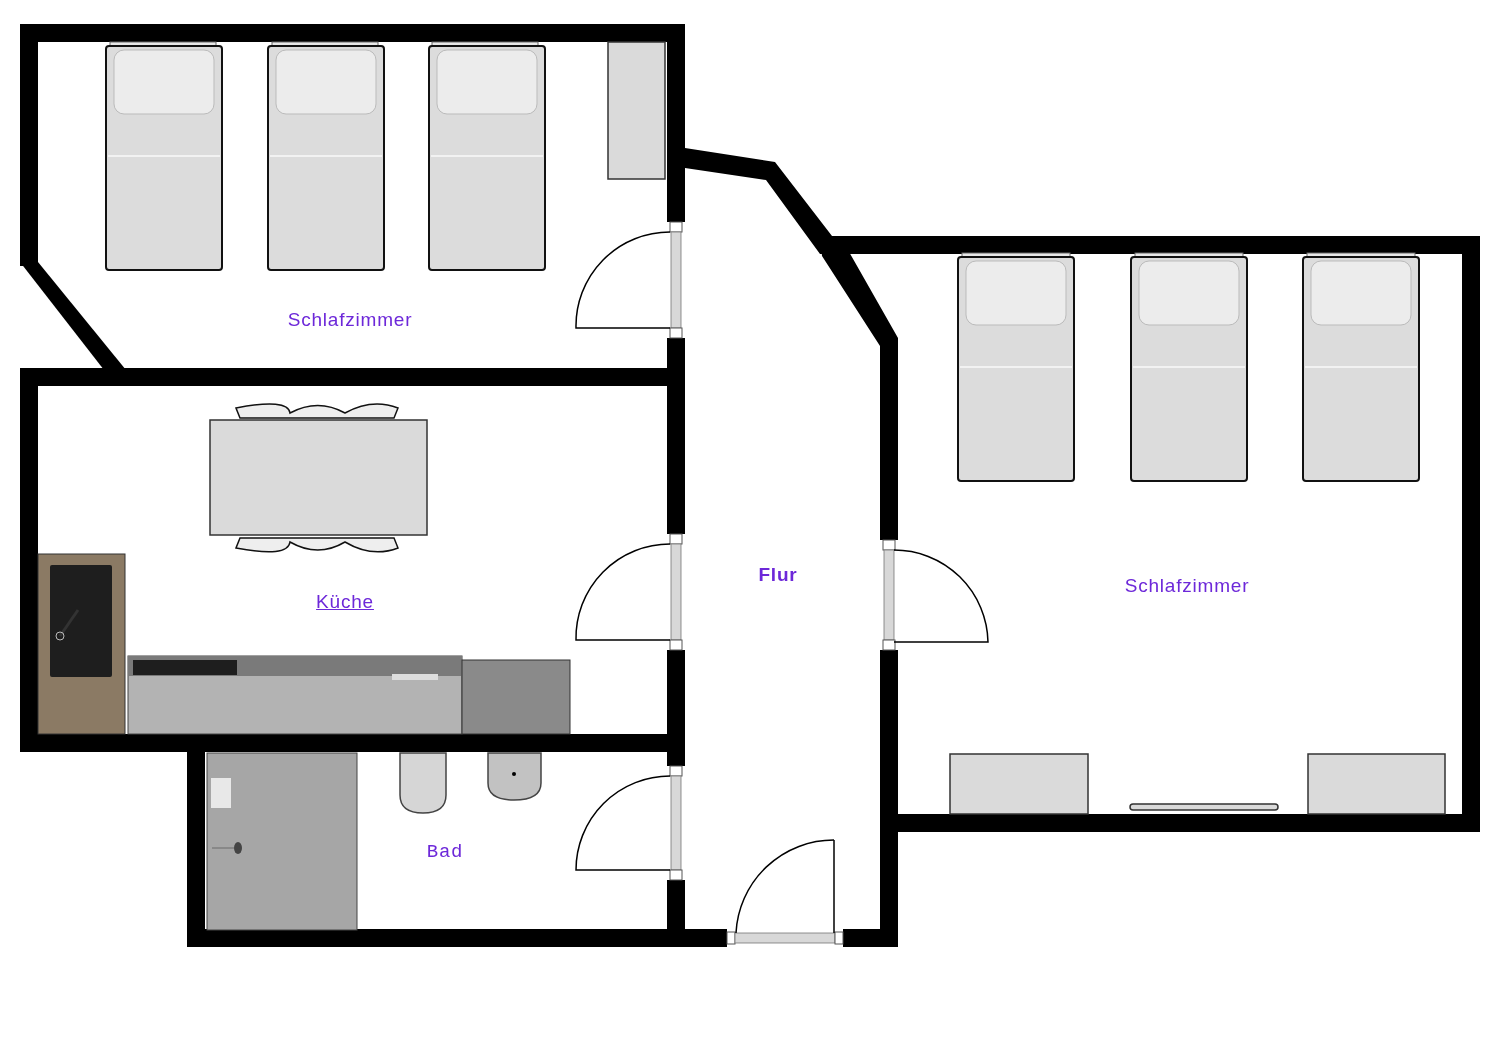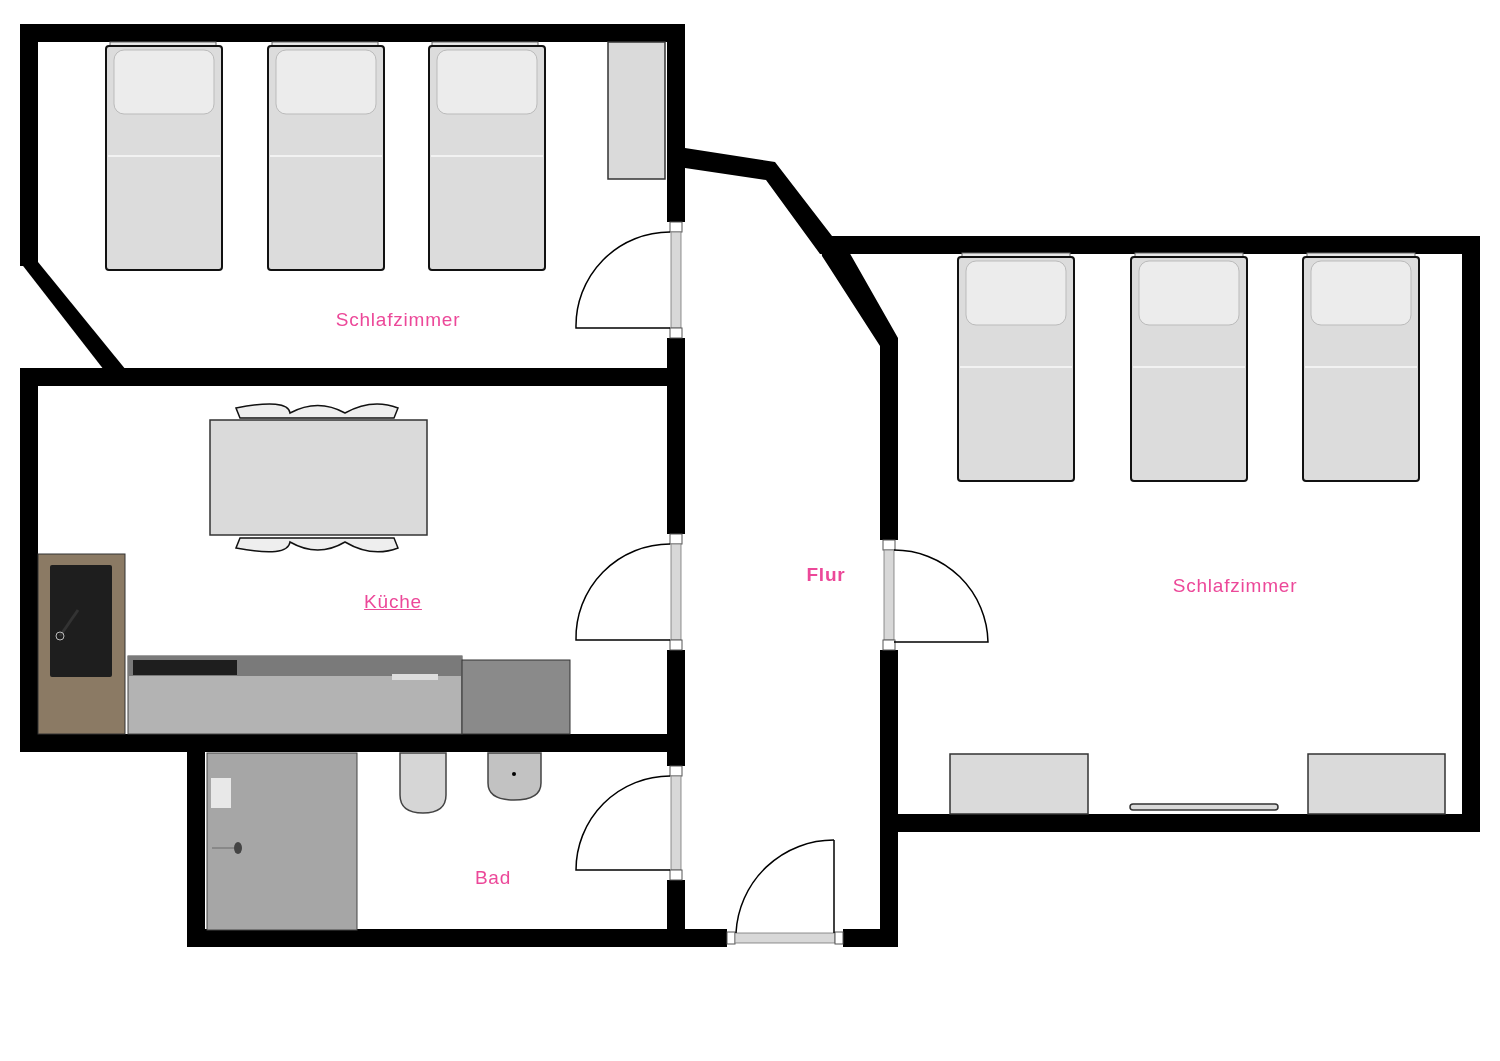--- a/index.html
+++ b/index.html
@@ -6,21 +6,21 @@
   body { width:1500px; height:1061px; overflow:hidden; position:relative; font-family:"Liberation Sans", sans-serif; }
   svg.plan { position:absolute; left:0; top:0; width:1500px; height:1061px; }
   .wall { fill:#000; }
   .door-arc { fill:none; stroke:#000; stroke-width:1.5; }
   .door-frame { fill:#fff; stroke:#555; stroke-width:1; }
   .door-glass { fill:#d8d8d8; stroke:#777; stroke-width:0.8; }
   .bed-frame { fill:#dcdcdc; stroke:#111; stroke-width:2; }
   .bed-pillow { fill:#ececec; stroke:#bbb; stroke-width:1; }
   .bed-fold { stroke:#f2f2f2; stroke-width:2; }
   .furn { fill:#dadada; stroke:#333; stroke-width:1.5; }
-  .room-label { position:absolute; font-size:19px; color:#ec4899; letter-spacing:0.8px; white-space:nowrap; transform:translate(-50%,-50%);margin-left:48px; }
+  .room-label { position:absolute; font-size:19px; color:#6d28d9; letter-spacing:0.8px; white-space:nowrap; transform:translate(-50%,-50%); }
 </style>
 </head>
 <body>
 
 <svg class="plan" viewBox="0 0 1500 1061" xmlns="http://www.w3.org/2000/svg">
 
   <g>
 
     <rect class="wall" x="20" y="24" width="665" height="18"></rect>
     <rect class="wall" x="20" y="24" width="18" height="242"></rect>
@@ -155,13 +155,13 @@
   </g>
   <rect class="furn" x="950" y="754" width="138" height="60"></rect>
   <rect class="furn" x="1308" y="754" width="137" height="60"></rect>
   <rect class="furn" x="1130" y="804" width="148" height="6" rx="3"></rect>
 </svg>
 
 <div class="room-label" style="left:350px;top:320px;">Schlafzimmer</div>
 <div class="room-label" style="left:345px;top:602px;text-decoration:underline;">Küche</div>
 <div class="room-label" style="left:778px;top:575px;font-weight:bold;">Flur</div>
 <div class="room-label" style="left:1187px;top:586px;">Schlafzimmer</div>
-<div class="room-label" style="left:445px;top:878px;">Bad</div>
+<div class="room-label" style="left:445px;top:852px;font-family:Liberation Mono, monospace;">Bad</div>
 
 </body></html>

